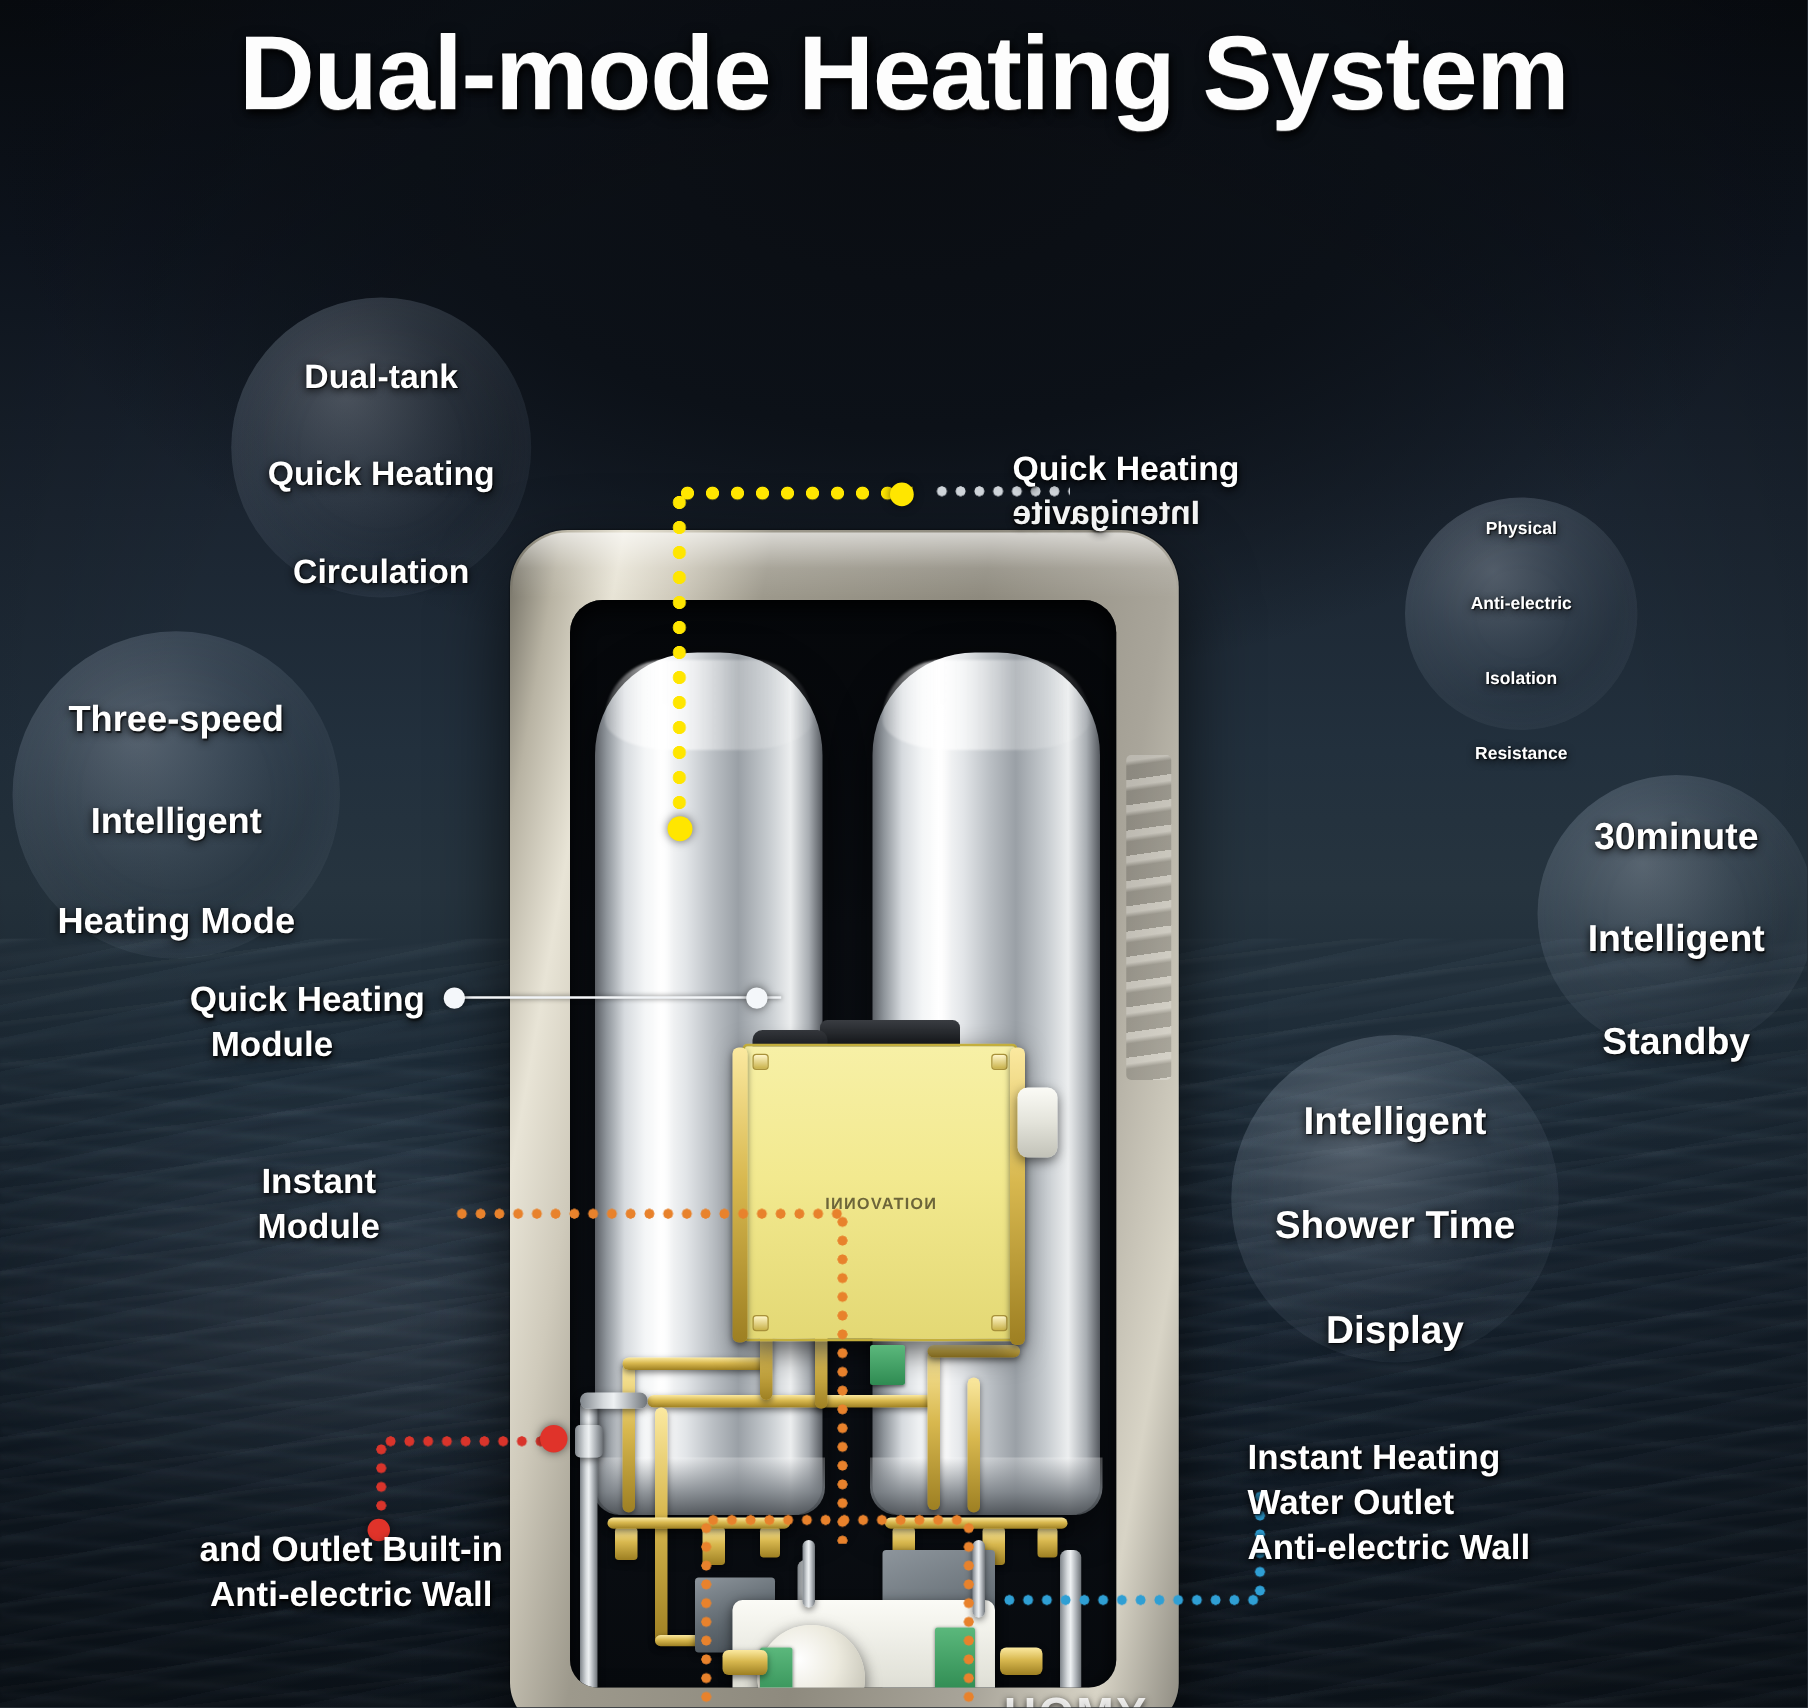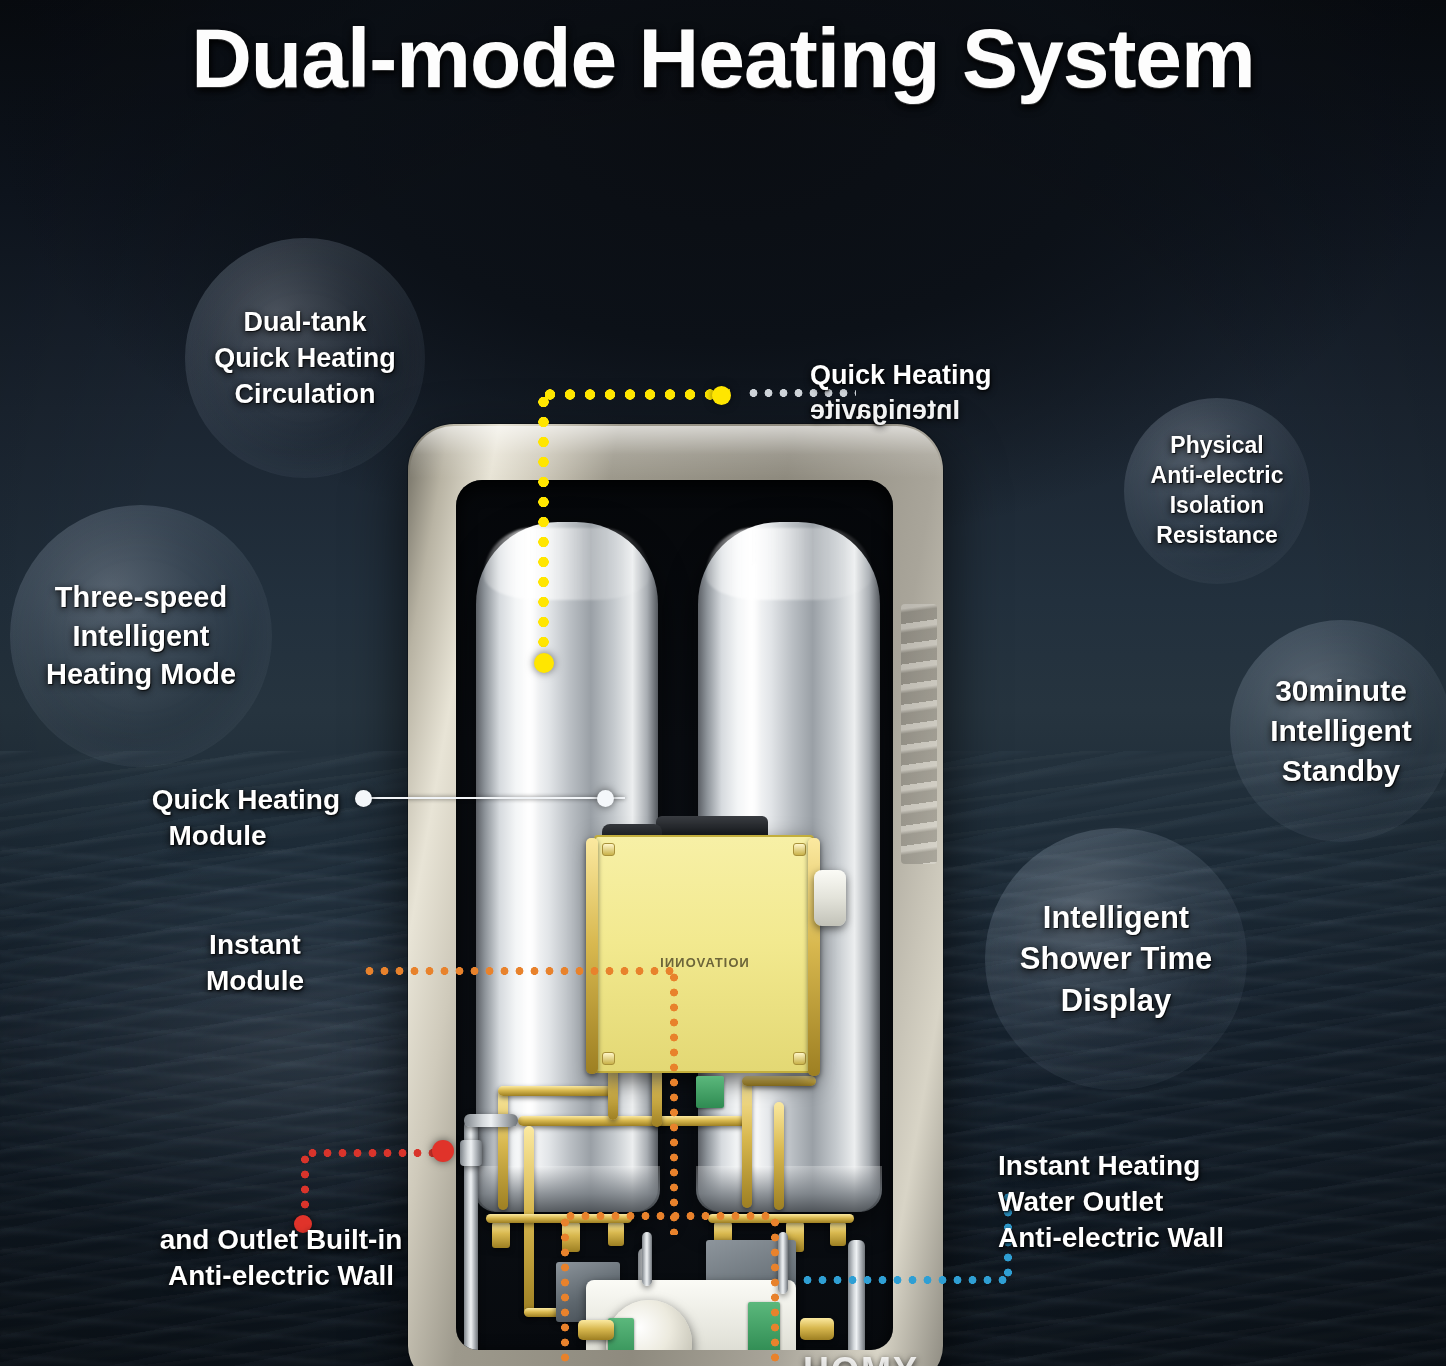--- a/index.html
+++ b/index.html
@@ -97,21 +97,21 @@
   .bubble {
     position:absolute;
     border-radius:50%;
     display:flex; align-items:center; justify-content:center;
     text-align:center;
     color:#fff; font-weight:bold;
     text-shadow:0 2px 7px rgba(0,0,0,.9), 1px 1px 1px rgba(0,0,0,.7);
     background:radial-gradient(circle at 38% 32%, rgba(205,215,228,.30) 0%, rgba(150,165,182,.20) 34%, rgba(60,72,86,.16) 62%, rgba(20,27,36,0) 80%);
     box-shadow:inset 0 0 60px rgba(190,205,222,.10);
   }
-  .bubble span { display:block; padding:0 8px; }
+  .bubble span { display:block; padding:0 8px;margin-top:42px; }
 
   
   .label {
     position:absolute;
     color:#fff; font-weight:bold;
     text-shadow:0 2px 7px rgba(0,0,0,.92), 1px 1px 2px rgba(0,0,0,.85);
     line-height:1.28;
   }
   .label.r { text-align:right; }
   .label.l { text-align:left; }
@@ -418,21 +418,21 @@
   </div>
 
   <div class="bubble" style="left:10px; top:505px; width:262px; height:262px; font-size:29px; line-height:1.34;">
     <div>
       <span>Three-speed</span>
       <span>Intelligent</span>
       <span>Heating Mode</span>
     </div>
   </div>
 
-  <div class="bubble" style="left:1124px; top:398px; width:186px; height:186px; font-size:23px; line-height:1.30;">
+  <div class="bubble" style="left:1124px; top:398px; width:186px; height:186px; font-size:14px; line-height:1.30;">
     <div>
       <span>Physical</span>
       <span>Anti-electric</span>
       <span>Isolation</span>
       <span>Resistance</span>
     </div>
   </div>
 
   <div class="bubble" style="left:1230px; top:620px; width:222px; height:222px; font-size:30px; line-height:1.34;">
     <div>

